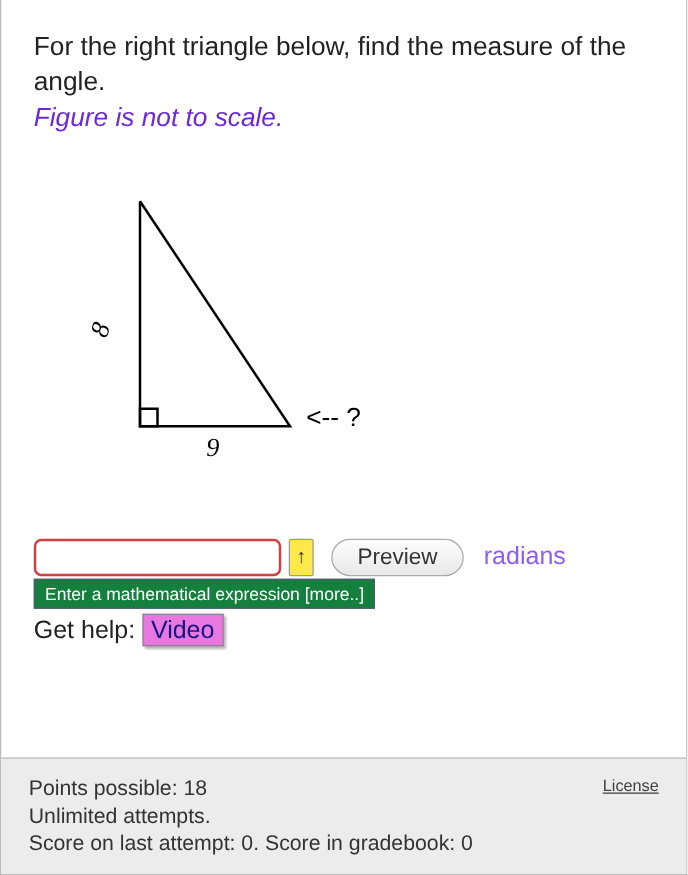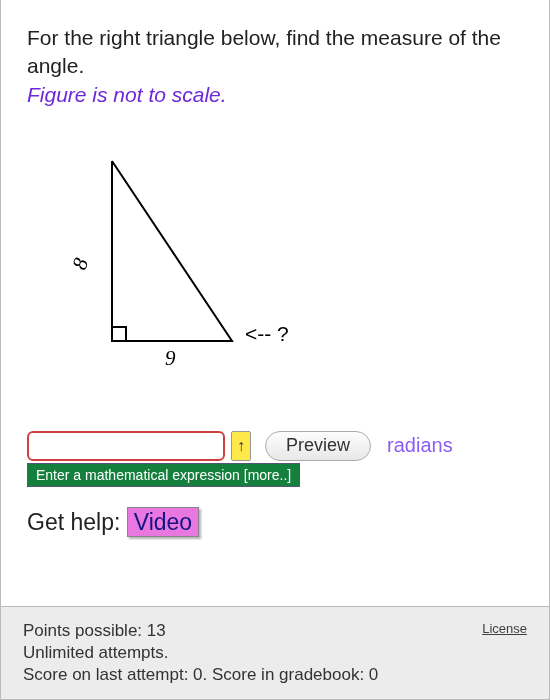--- a/index.html
+++ b/index.html
@@ -94,23 +94,23 @@
   .tooltip {
     background: #15803d;
     color: #fff;
     font-size: 14px;
     padding: 3px 8px;
     display: inline-block;
     margin-top: 2px;
     border: 1px solid #555577;
   }
   .help-row {
-    font-size: 23px;
+    font-size: 20px;
     color: #222;
-    margin-top: 22px;
+    margin-top: 6px;
   }
   .video-link {
     background: #e878e0;
     color: #141480;
     padding: 1px 6px;
     border: 1px solid #888;
     box-shadow: 2px 2px 2px rgba(0,0,0,0.3);
     cursor: pointer;
   }
   .footer {
@@ -167,18 +167,18 @@
 
     <div class="help-row">
       <span>Get help:</span>
       <span class="video-link">Video</span>
     </div>
 
   </div>
 
   <div class="footer">
     <span class="license">License</span>
-    <p>Points possible: 13</p>
+    <p>Points possible: 18</p>
     <p>Unlimited attempts.</p>
     <p>Score on last attempt: 0. Score in gradebook: 0</p>
   </div>
 
 </div>
 
 </body></html>

